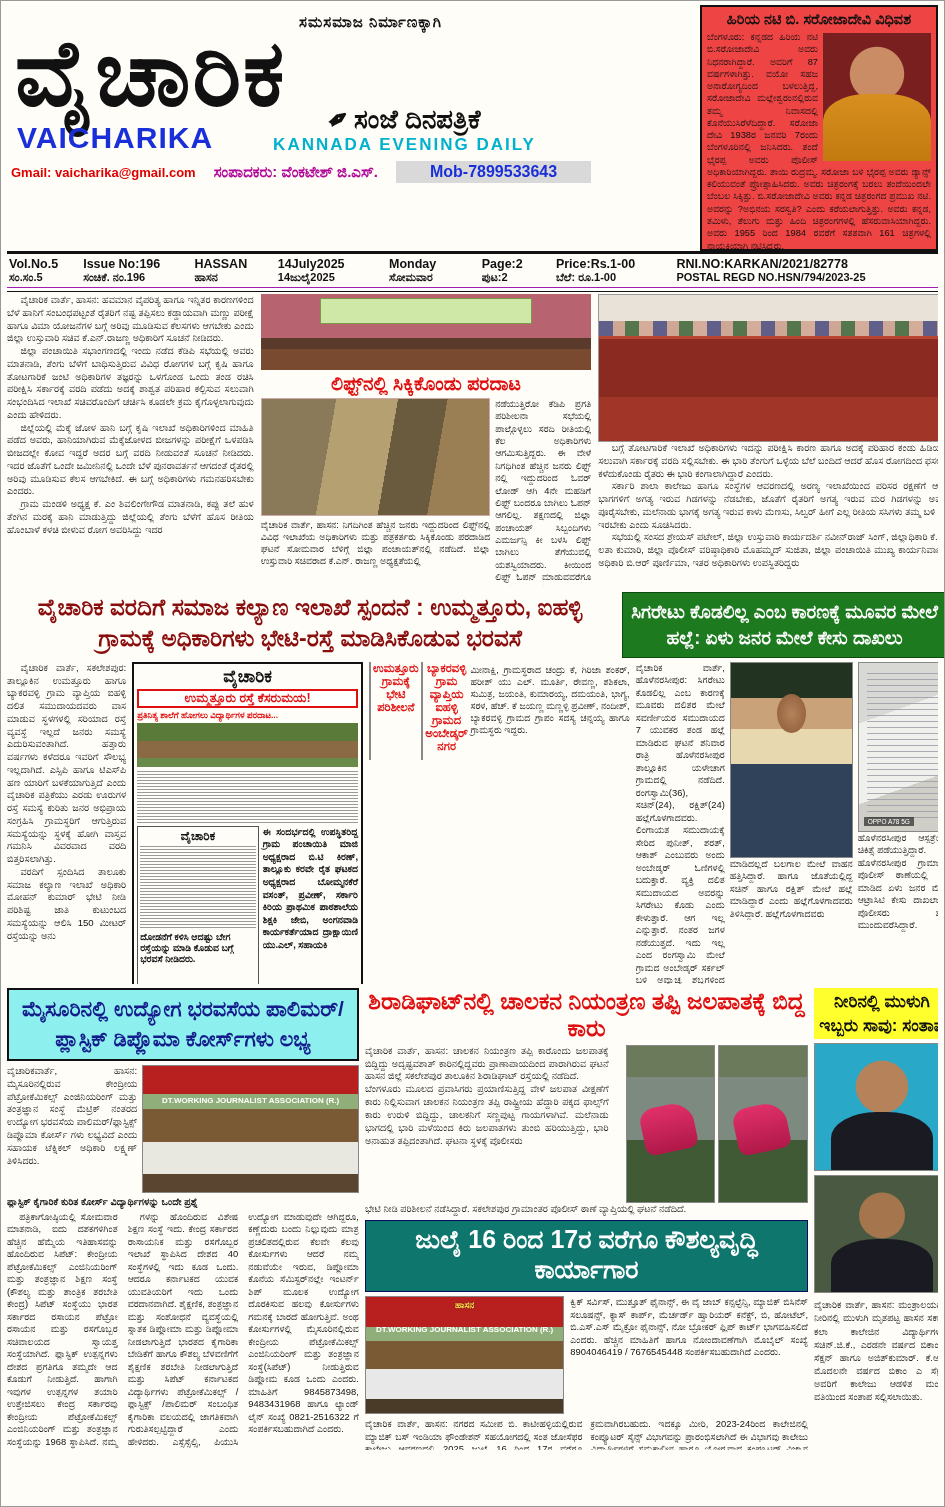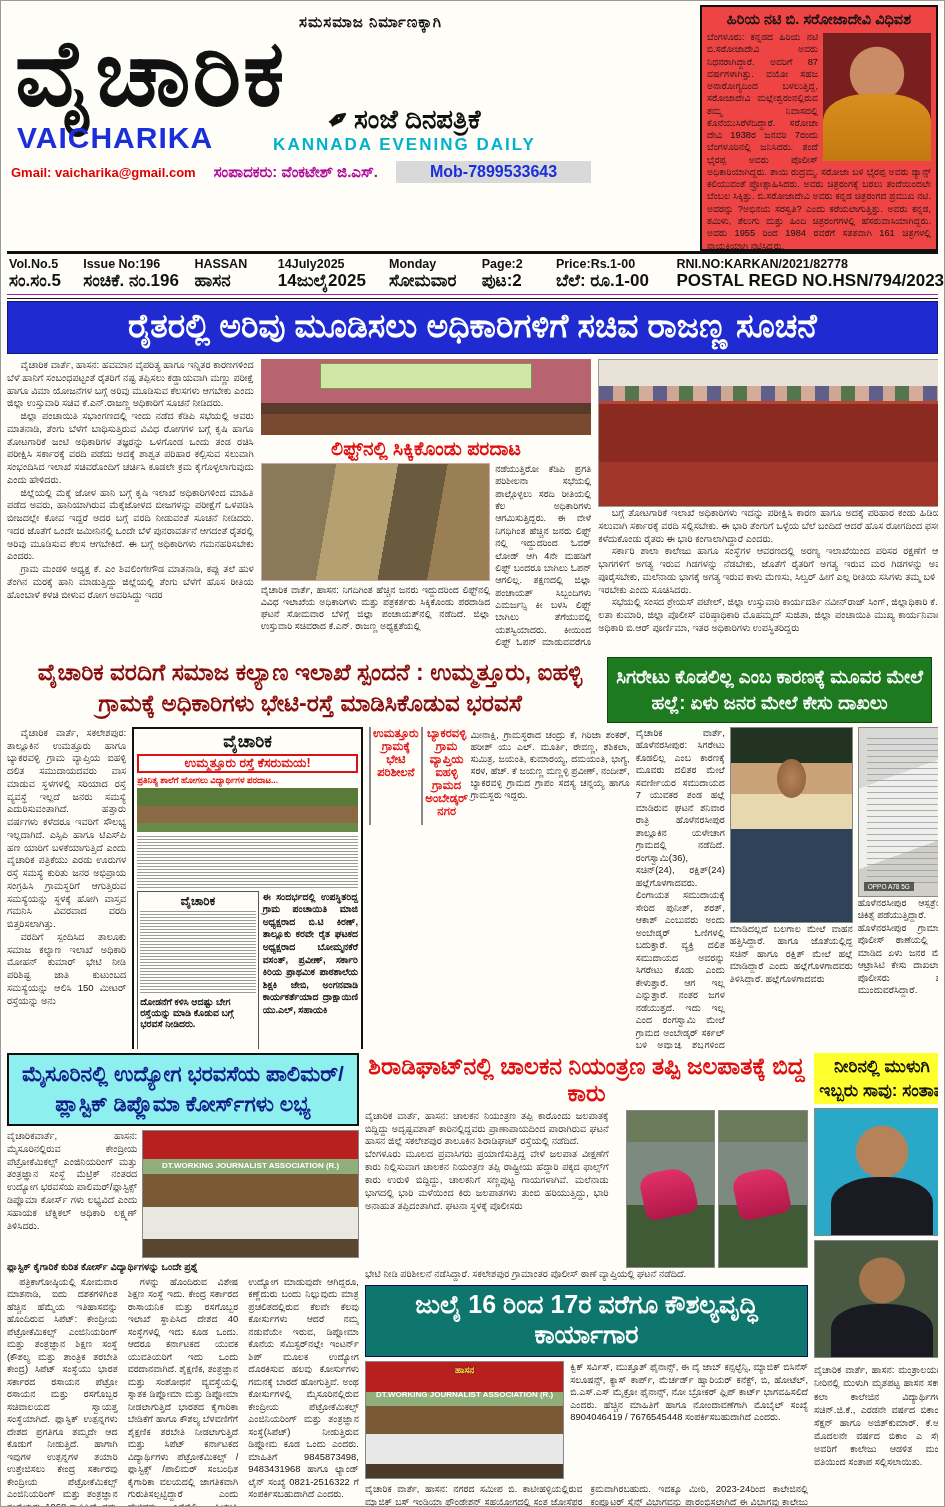--- a/index.html
+++ b/index.html
@@ -31,21 +31,21 @@
        position:relative; overflow:hidden; }
   .obit-photo::after { content:""; position:absolute; bottom:0; left:0; right:0; height:52%;
        background:linear-gradient(#d88f1f, #c27a10); border-radius:40% 40% 0 0; }
   .obit p { font-size:9.3px; text-align:justify; line-height:1.32; }
 
   
   .infobar { border-top:3px solid #111; border-bottom:1px solid #a21caf; padding:3px 2px;
              box-shadow:0 3px 0 #fff, 0 4px 0 #111; margin-bottom:6px; }
   .inforow { display:grid; grid-template-columns:8% 12% 9% 12% 10% 8% 13% 28%; font-weight:bold; }
   .inforow span { font-size:12.5px; white-space:nowrap; }
-  .inforow.kn span { font-size:17px; }
+  .inforow.kn span { font-size:11px; }
 
   
   .lead-head { background:#1f2bd0; color:#fff; font-weight:bold; font-size:33px; text-align:center;
                padding:5px 4px 7px; margin:4px 0 5px; border:1px solid #101a80; }
 
   
   .lead { display:grid; grid-template-columns:26.5% 35.5% 38%; gap:7px; height:292px; overflow:hidden; }
   .coltext { font-size:9.6px; text-align:justify; line-height:1.33; overflow:hidden; }
   .coltext p { text-indent:1.4em; }
   .lead-mid { display:flex; flex-direction:column; }
@@ -58,21 +58,21 @@
   .lift-main { flex:1; display:flex; flex-direction:column; }
   .ph-lift { height:118px; background:linear-gradient(100deg,#8a7a5a 0 30%, #b5a071 30% 55%, #6a5a3e 55% 75%, #9a7f55 75%); border:1px solid #caa; }
   .lift-cap { font-size:9.3px; text-align:justify; line-height:1.3; margin-top:3px; }
   .lift-side { width:96px; font-size:9.3px; text-align:justify; line-height:1.33; overflow:hidden; }
   .lead-right { display:flex; flex-direction:column; }
   .ph-aud { height:148px; background:linear-gradient(#e8e2d8 0 18%, #b8452f 18% 30%, #8a2a20 30% 70%, #a03528 70%); border:1px solid #999; }
   .ph-aud::before { content:""; position:absolute; left:0; right:0; top:18%; height:10%;
        background:repeating-linear-gradient(90deg,#3a6ab0 0 14px,#d8d0c0 14px 26px,#2a8a5a 26px 40px,#e0d8c8 40px 54px); opacity:.7; }
 
   
-  .band2 { display:grid; grid-template-columns:64.5% 35.5%; gap:2px; margin:6px 8px 4px; }
+  .band2 { display:grid; grid-template-columns:64.5% 35.5%; gap:17px; margin:6px 8px 4px; }
   .b2-left { color:#8a0d0d; font-weight:bold; font-size:23px; text-align:center; line-height:1.35; }
   .b2-green { background:#1d7a1f; color:#fff; font-weight:bold; font-size:18.5px; text-align:center;
               padding:6px 4px; border:1px solid #0c4a0e; line-height:1.4; }
 
   
   .band3 { display:grid; grid-template-columns:12.8% 24.8% 28% 33%; gap:6px; height:322px; overflow:hidden; margin-bottom:4px; }
   .clip-panel { border:2px solid #111; padding:3px; display:flex; flex-direction:column; font-size:0; }
   .clip-mast { font-size:17px; font-weight:bold; text-align:center; font-family:"Liberation Serif",serif; }
   .clip-head { background:#fff; color:#e01010; border:2px solid #e01010; font-weight:bold; font-size:12.5px; text-align:center; margin:2px 0; }
   .clip-sub { color:#e01010; font-size:8.5px; font-weight:bold; }
@@ -189,21 +189,20 @@
       <span>ಸಂಚಿಕೆ. ನಂ.196</span>
       <span>ಹಾಸನ</span>
       <span>14ಜುಲೈ2025</span>
       <span>ಸೋಮವಾರ</span>
       <span>ಪುಟ:2</span>
       <span>ಬೆಲೆ: ರೂ.1-00</span>
       <span>POSTAL REGD NO.HSN/794/2023-25</span>
     </div>
   </div>
 
-  <div class="lead-head">ರೈತರಲ್ಲಿ ಅರಿವು ಮೂಡಿಸಲು ಅಧಿಕಾರಿಗಳಿಗೆ ಸಚಿವ ರಾಜಣ್ಣ ಸೂಚನೆ</div>
 
   <section class="lead">
     <div class="coltext">
       <p>ವೈಚಾರಿಕ ವಾರ್ತೆ, ಹಾಸನ: ಹವಮಾನ ವೈಪರಿತ್ಯ ಹಾಗೂ ಇನ್ನಿತರ ಕಾರಣಗಳಿಂದ ಬೆಳೆ ಹಾನಿಗೆ ಸಂಬಂಧಪಟ್ಟಂತೆ ರೈತರಿಗೆ ನಷ್ಟ ತಪ್ಪಿಸಲು ಕಡ್ಡಾಯವಾಗಿ ಮಣ್ಣು ಪರೀಕ್ಷೆ ಹಾಗೂ ವಿಮಾ ಯೋಜನೆಗಳ ಬಗ್ಗೆ ಅರಿವು ಮೂಡಿಸುವ ಕೆಲಸಗಳು ಆಗಬೇಕು ಎಂದು ಜಿಲ್ಲಾ ಉಸ್ತುವಾರಿ ಸಚಿವ ಕೆ.ಎನ್.ರಾಜಣ್ಣ ಅಧಿಕಾರಿಗೆ ಸೂಚನೆ ನೀಡಿದರು.</p>
       <p>ಜಿಲ್ಲಾ ಪಂಚಾಯಿತಿ ಸಭಾಂಗಣದಲ್ಲಿ ಇಂದು ನಡೆದ ಕೆಡಿಪಿ ಸಭೆಯಲ್ಲಿ ಅವರು ಮಾತನಾಡಿ, ತೆಂಗು ಬೆಳೆಗೆ ಬಾಧಿಸುತ್ತಿರುವ ವಿವಿಧ ರೋಗಗಳ ಬಗ್ಗೆ ಕೃಷಿ ಹಾಗೂ ತೋಟಗಾರಿಕೆ ಜಂಟಿ ಅಧಿಕಾರಿಗಳ ತಜ್ಞರನ್ನು ಒಳಗೊಂಡ ಒಂದು ತಂಡ ರಚಿಸಿ ಪರೀಕ್ಷಿಸಿ ಸರ್ಕಾರಕ್ಕೆ ವರದಿ ಪಡೆದು ಅದಕ್ಕೆ ಶಾಶ್ವತ ಪರಿಹಾರ ಕಲ್ಪಿಸುವ ಸಲುವಾಗಿ ಸಂಭಂದಿಸಿದ ಇಲಾಖೆ ಸಚಿವರೊಂದಿಗೆ ಚರ್ಚಿಸಿ ಕೂಡಲೇ ಕ್ರಮ ಕೈಗೊಳ್ಳಲಾಗುವುದು ಎಂದು ಹೇಳಿದರು.</p>
       <p>ಜಿಲ್ಲೆಯಲ್ಲಿ ಮೆಕ್ಕೆ ಜೋಳ ಹಾನಿ ಬಗ್ಗೆ ಕೃಷಿ ಇಲಾಖೆ ಅಧಿಕಾರಿಗಳಿಂದ ಮಾಹಿತಿ ಪಡೆದ ಅವರು, ಹಾನಿಯಾಗಿರುವ ಮೆಕ್ಕೆಜೋಳದ ಬೀಜಗಳನ್ನು ಪರೀಕ್ಷೆಗೆ ಒಳಪಡಿಸಿ ಬೀಜದಲ್ಲೇ ಕೋವ ಇದ್ದರೆ ಅದರ ಬಗ್ಗೆ ವರದಿ ನೀಡುವಂತೆ ಸೂಚನೆ ನೀಡಿದರು. ಇದರ ಜೊತೆಗೆ ಒಂದೇ ಜಮೀನಿನಲ್ಲಿ ಒಂದೇ ಬೆಳೆ ಪುನರಾವರ್ತನೆ ಆಗದಂತೆ ರೈತರಲ್ಲಿ ಅರಿವು ಮೂಡಿಸುವ ಕೆಲಸ ಆಗಬೇಕಿದೆ. ಈ ಬಗ್ಗೆ ಅಧಿಕಾರಿಗಳು ಗಮನಹರಿಸಬೇಕು ಎಂದರು.</p>
       <p>ಗ್ರಾಮ ಮಂಡಳಿ ಅಧ್ಯಕ್ಷ ಕೆ. ಎಂ ಶಿವಲಿಂಗೇಗೌಡ ಮಾತನಾಡಿ, ಕಪ್ಪು ತಲೆ ಹುಳ ತೆಂಗಿನ ಮರಕ್ಕೆ ಹಾನಿ ಮಾಡುತ್ತಿದ್ದು ಜಿಲ್ಲೆಯಲ್ಲಿ ತೆಂಗು ಬೆಳೆಗೆ ಹೊಸ ರೀತಿಯ ಹೊಂಬಾಳೆ ಕಳಚಿ ಬೀಳುವ ರೋಗ ಅವರಿಸಿದ್ದು ಇದರ</p>
     </div>
     <div class="lead-mid">
       <div class="photo ph-dais">

